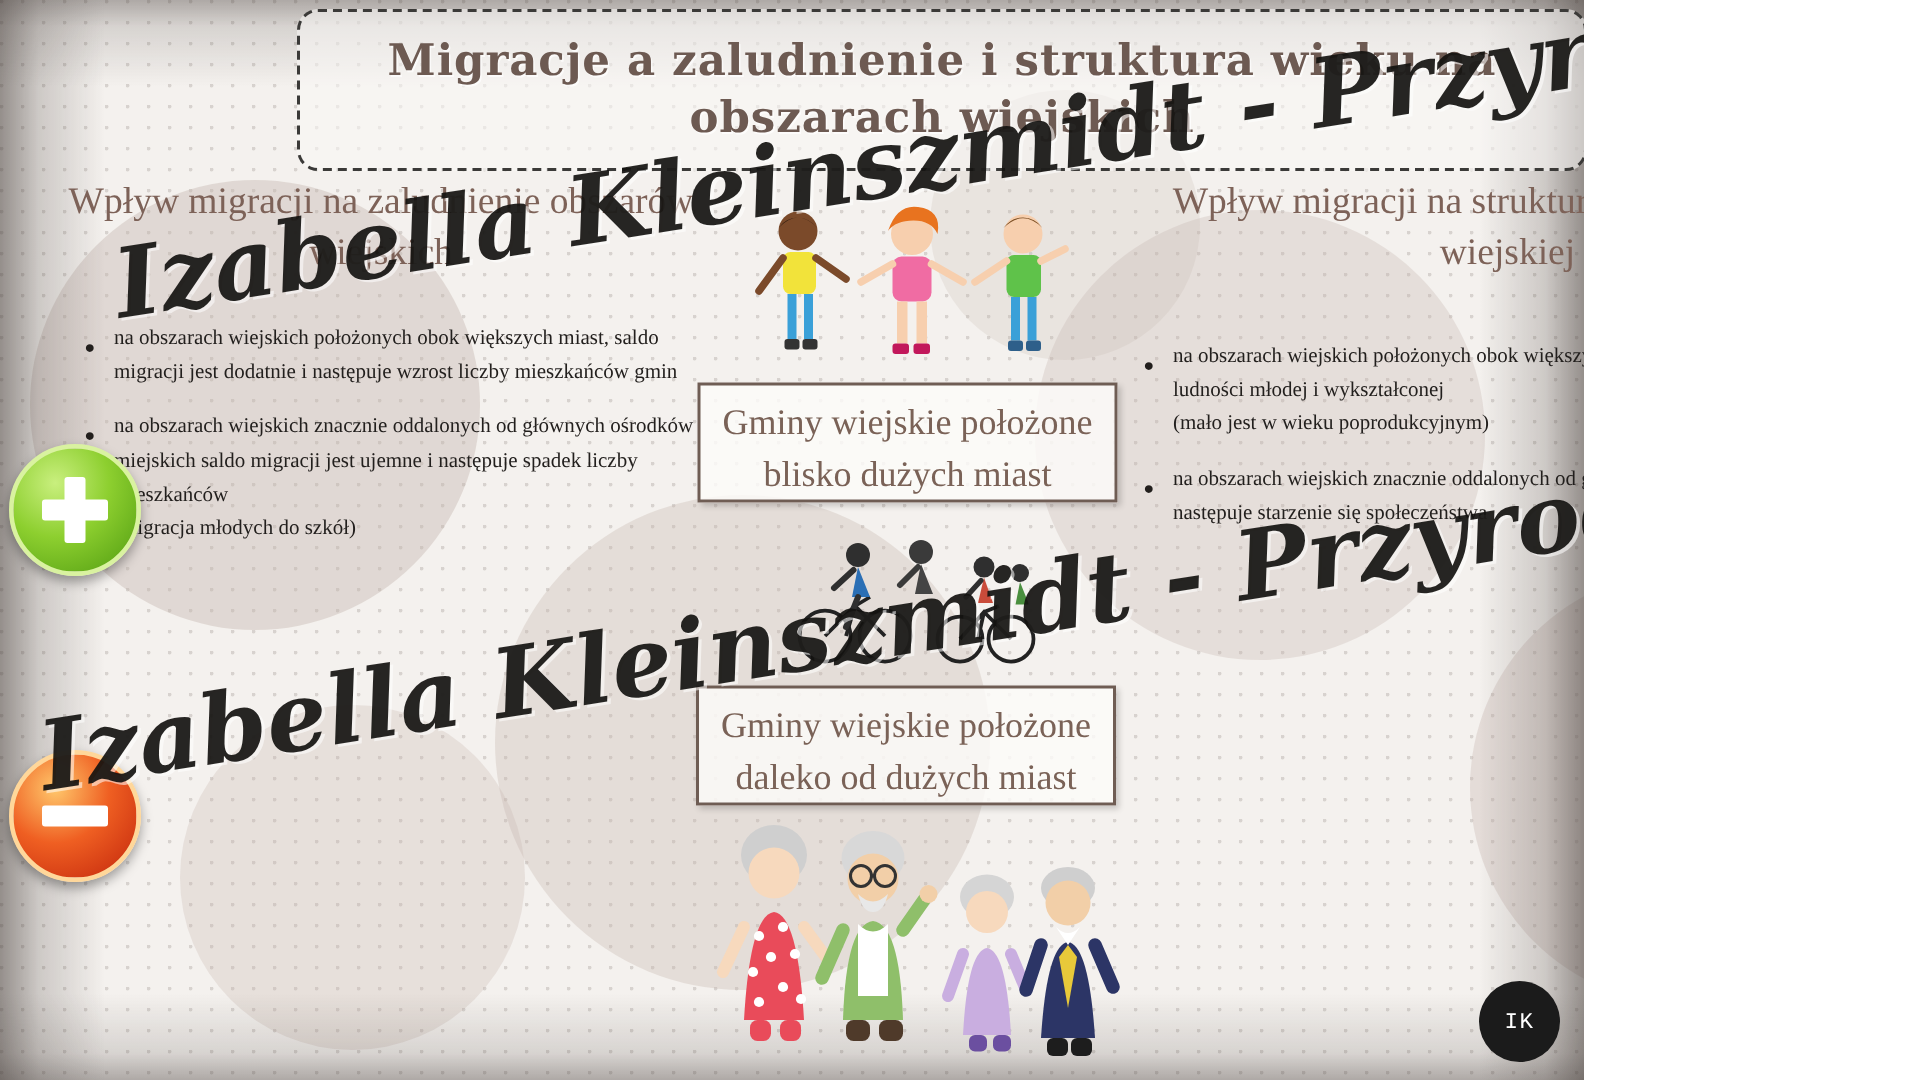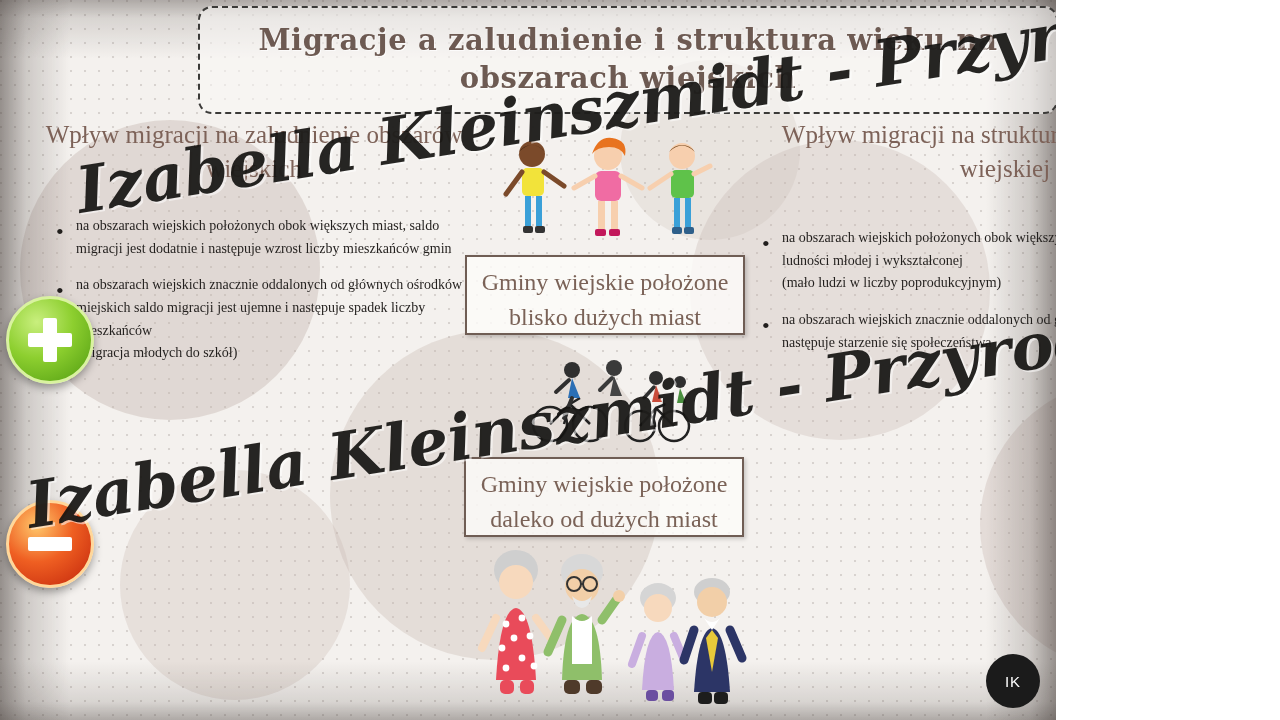--- a/index.html
+++ b/index.html
@@ -193,21 +193,21 @@
   .logo {
     position: absolute;
     right: 16px; bottom: 12px;
     width: 54px; height: 54px;
     border-radius: 50%;
     background: #1b1b1b;
     color: #ffffff;
     display: flex;
     align-items: center;
     justify-content: center;
-    font-family: Liberation Sans, sans-serif;
+    font-family: Liberation Mono, monospace;
     font-size: 15px;
     letter-spacing: 1px;
   }
 </style>
 </head>
 <body>
 
 <div id="slide">
 
   <div class="bg-paper"></div>
@@ -236,21 +236,21 @@
         <span>na obszarach wiejskich znacznie oddalonych od głównych ośrodków miejskich saldo migracji jest ujemne i następuje spadek liczby mieszkańców</span>
         <span class="noteline">(migracja młodych do szkół)</span>
       </li>
     </ul>
   </div>
 
   <div class="col col-right">
     <ul class="bullets">
       <li>
         <span>na obszarach wiejskich położonych obok większych miast następuje wzrost liczby ludności młodej i wykształconej</span>
-        <span class="noteline">(mało ludzi w liczby poprodukcyjnym)</span>
+        <span class="noteline">(mało jest w wieku poprodukcyjnym)</span>
       </li>
       <li>
         <span>na obszarach wiejskich znacznie oddalonych od głównych ośrodków miejskich następuje starzenie się społeczeństwa</span>
       </li>
     </ul>
   </div>
 
   <div class="art art-kids">
     <svg viewBox="0 0 232 118" width="232" height="118" aria-hidden="true">
 

